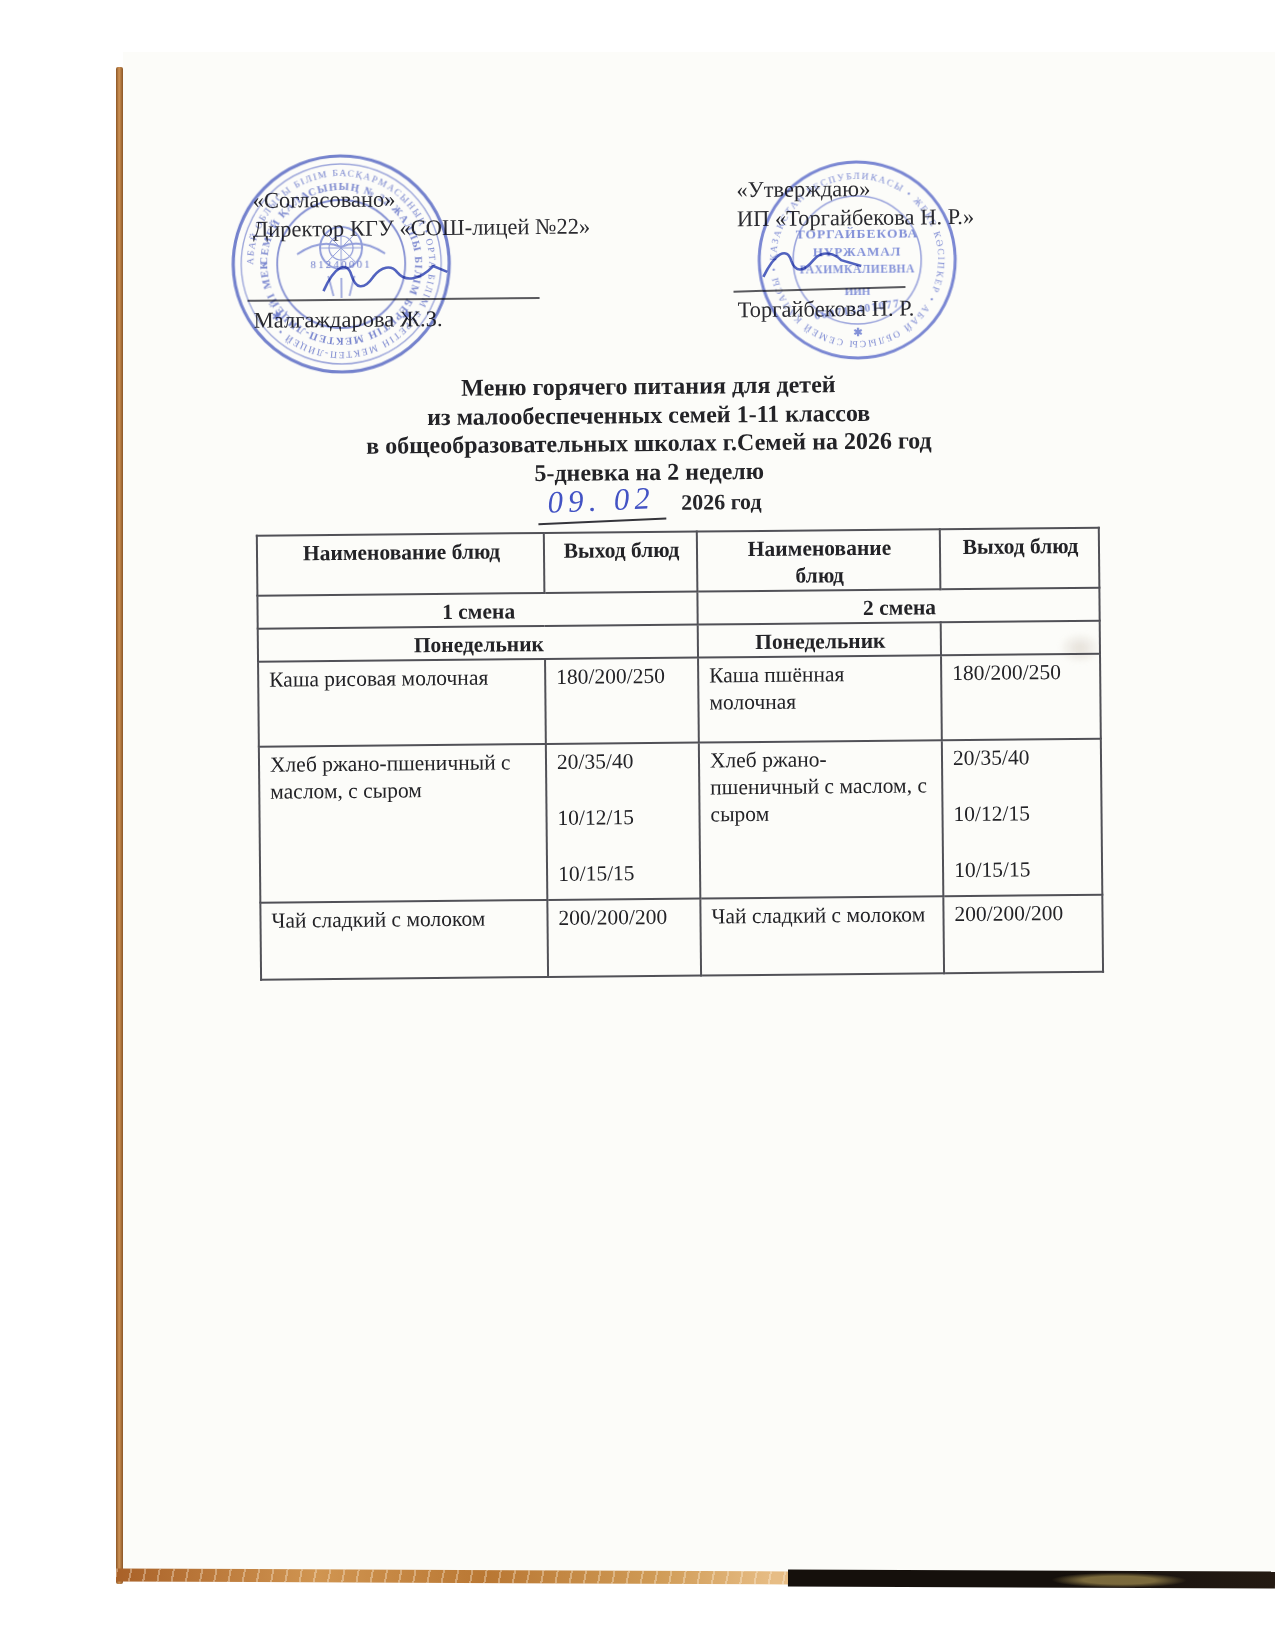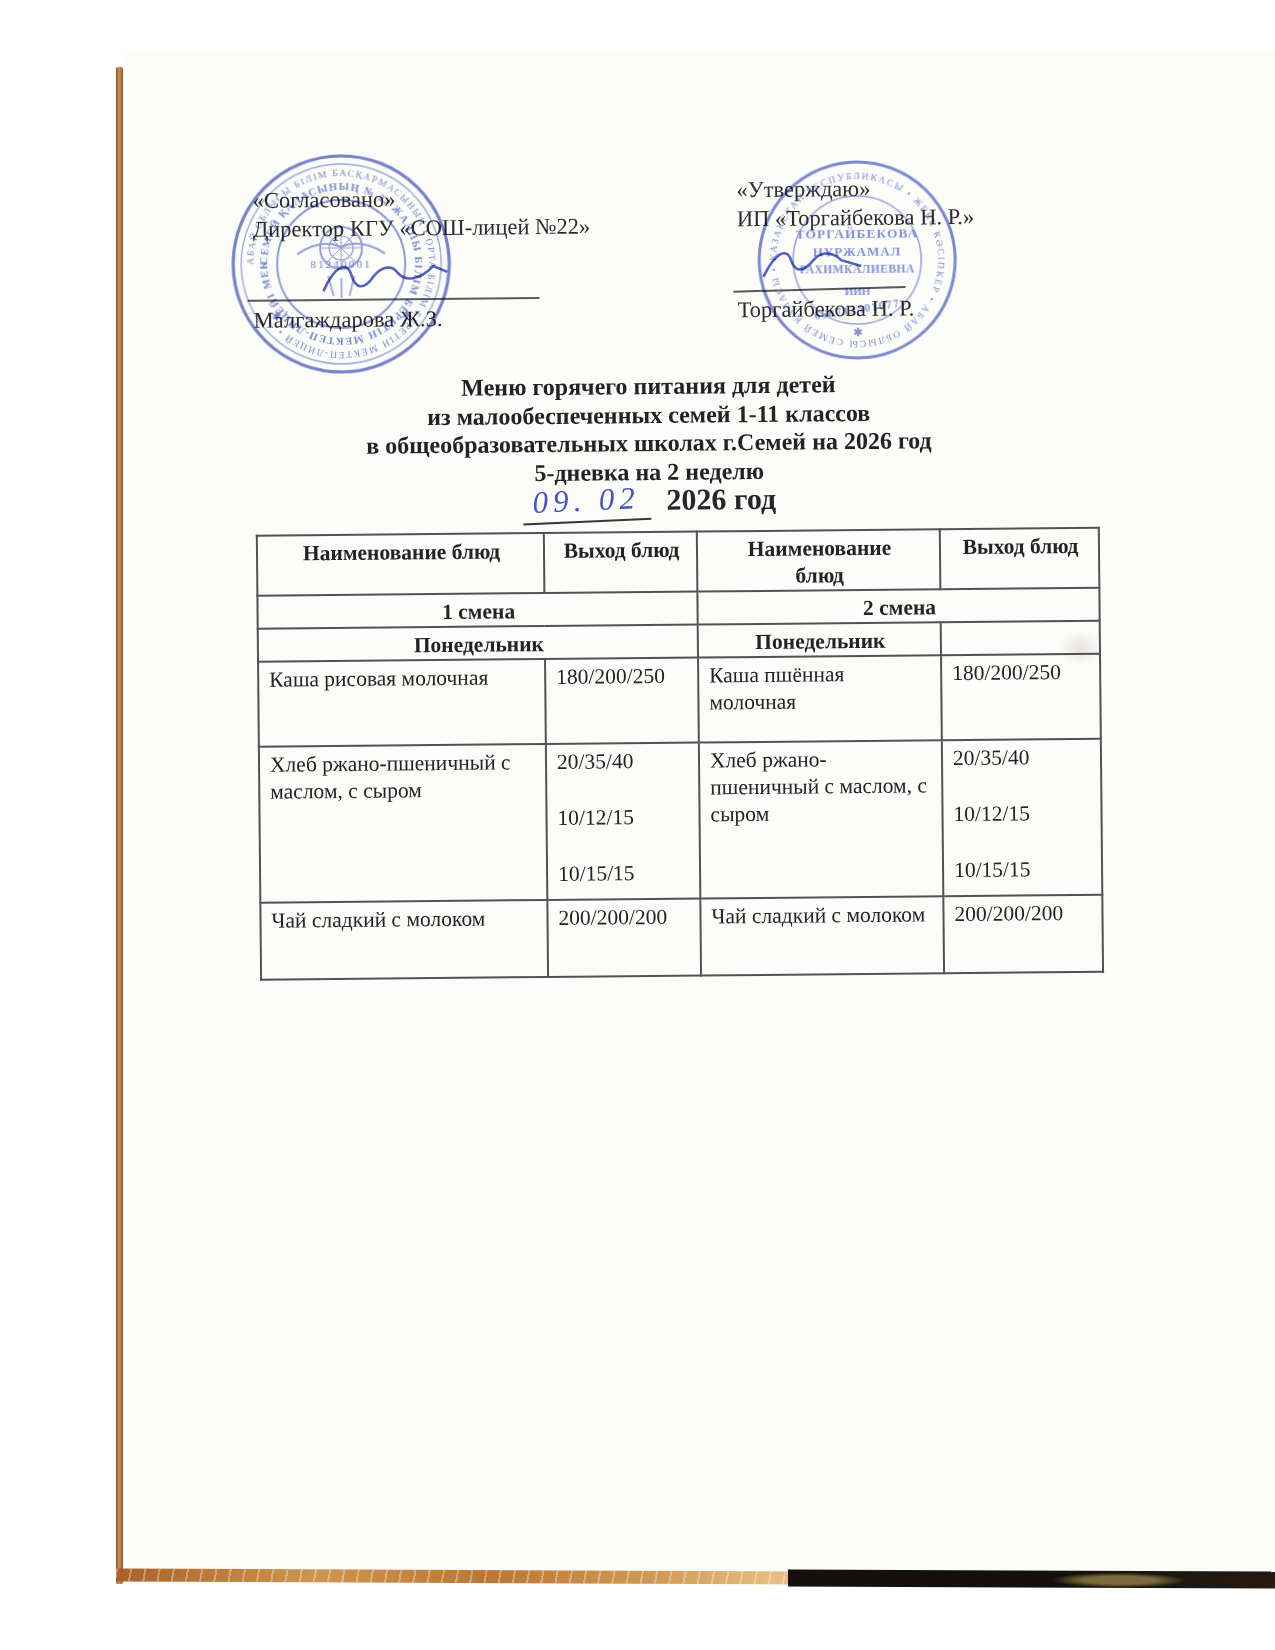--- a/index.html
+++ b/index.html
@@ -31,21 +31,21 @@
   .sig-svg{position:absolute;}
   .rule{position:absolute;height:2px;background:#3c3c42;opacity:.85;}
 
   
   .title{position:absolute;left:292px;top:372px;width:720px;text-align:center;
     font-weight:bold;font-size:24px;line-height:28.5px;color:#232327;}
   .title div{white-space:nowrap;}
   .dateline{position:absolute;left:292px;top:482px;width:720px;text-align:center;}
   .hand{display:inline-block;position:relative;color:#4353c4;font-size:31px;font-style:italic;
     letter-spacing:5px;transform:rotate(-2deg);padding:0 10px 2px 10px;border-bottom:2.5px solid #35353b;}
-  .printed-year{display:inline-block;font-weight:bold;font-size:30px;margin-left:12px;vertical-align:baseline;}
+  .printed-year{display:inline-block;font-weight:bold;font-size:22px;margin-left:12px;vertical-align:baseline;}
 
   
   table.menu{position:absolute;left:258px;top:531px;width:842px;border-collapse:collapse;
     table-layout:fixed;font-size:21.5px;color:#232327;}
   table.menu td{border:2px solid #515157;vertical-align:top;padding:4px 8px 0 10px;line-height:27px;}
   td.hdr{font-weight:bold;text-align:center;padding-top:9px;}
   .hdr-narrow{display:inline-block;max-width:178px;}
   td.band-row{font-weight:bold;text-align:center;padding:1px 0 0 0;line-height:28px;}
   .out-line{display:block;margin-bottom:29px;}
   .out-line:last-child{margin-bottom:0;}

